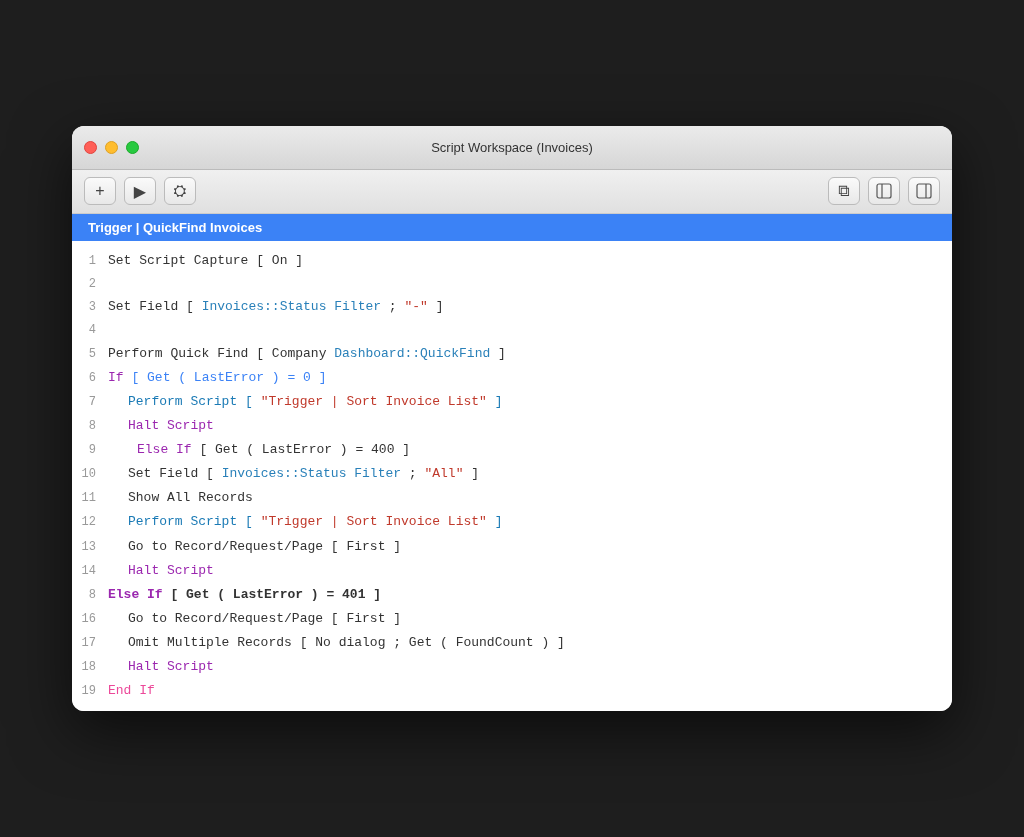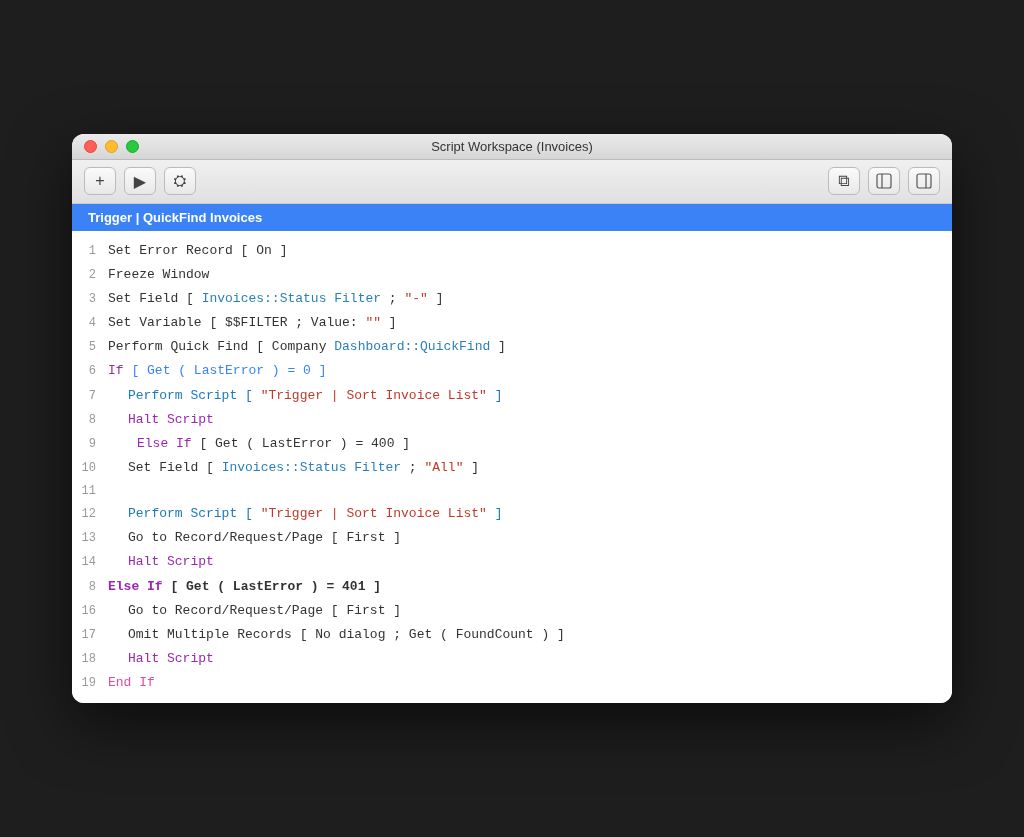--- a/index.html
+++ b/index.html
@@ -16,21 +16,21 @@
     .window {
       width: 880px;
       background: #f5f5f5;
       border-radius: 12px;
       box-shadow: 0 20px 60px rgba(0,0,0,0.6);
       overflow: hidden;
     }
 
     .title-bar {
       background: linear-gradient(to bottom, #ebebeb, #d6d6d6);
-      height: 26px;
+      height: 44px;
       display: flex;
       align-items: center;
       padding: 0 12px;
       position: relative;
       border-bottom: 1px solid #bbb;
     }
 
     .traffic-lights {
       display: flex;
       gap: 8px;
@@ -160,33 +160,31 @@
     </div>
   </div>
 
   <div class="script-header">
     <span>Trigger | QuickFind Invoices</span>
   </div>
 
   <div class="script-body" id="script-lines">
   <div class="line">
         <span class="line-num">1</span>
-        <span class="line-content" style="padding-left: 0px; color: rgb(51, 51, 51);">Set Error Record [ On ]</span>
+        <span class="line-content" style="padding-left: 0px; color: rgb(51, 51, 51);">Set Script Capture [ On ]</span>
       </div>
       <div class="line">
         <span class="line-num">2</span>
-        <span class="line-content" style="padding-left: 0px; color: rgb(51, 51, 51);">Freeze Window</span>
       </div>
       <div class="line">
         <span class="line-num">3</span>
         <span class="line-content" style="padding-left: 0px; color: rgb(51, 51, 51);">Set Field [ <span style="color:#2980b9">Invoices::Status Filter </span>; <span style="color:#c0392b">"-"</span> ]</span>
       </div>
       <div class="line">
         <span class="line-num">4</span>
-        <span class="line-content" style="padding-left: 0px; color: rgb(51, 51, 51);">Set Variable [ $$FILTER ; Value: <span style="color:#c0392b">""</span> ]</span>
       </div>
       <div class="line">
         <span class="line-num">5</span>
         <span class="line-content" style="padding-left: 0px; color: rgb(51, 51, 51);">Perform Quick Find [ Company <span style="color:#2980b9">Dashboard::QuickFind </span>]</span>
       </div>
       <div class="line">
         <span class="line-num">6</span>
         <span class="line-content" style="padding-left: 0px; color: rgb(155, 39, 175);"><span style="color:#9b27af">If</span> <span style="color:#3b82f6">[ Get ( LastError ) = 0 ]</span></span>
       </div>
       <div class="line">
@@ -200,20 +198,21 @@
       <div class="line">
         <span class="line-num">9</span>
         <span class="line-content" style="padding-left: 0px; color: rgb(155, 39, 175); margin-left: 29px;"><span style="color:#9b27af">Else If</span> <span style="color:#333">[ Get ( LastError ) = 400 ]</span></span>
       </div>
       <div class="line">
         <span class="line-num">10</span>
         <span class="line-content" style="padding-left: 20px; color: rgb(51, 51, 51);">Set Field [ <span style="color:#2980b9">Invoices::Status Filter </span>; <span style="color:#c0392b">"All"</span> ]</span>
       </div>
       <div class="line">
         <span class="line-num">11</span>
+        <span class="line-content" style="padding-left: 20px; color: rgb(51, 51, 51);">Show All Records</span>
       </div>
       <div class="line">
         <span class="line-num">12</span>
         <span class="line-content" style="padding-left: 20px; color: rgb(26, 122, 181);">Perform Script [ <span style="color:#c0392b">"Trigger | Sort Invoice List"</span> ]</span>
       </div>
       <div class="line">
         <span class="line-num">13</span>
         <span class="line-content" style="padding-left: 20px; color: rgb(51, 51, 51);">Go to Record/Request/Page [ First ]</span>
       </div>
       <div class="line">

